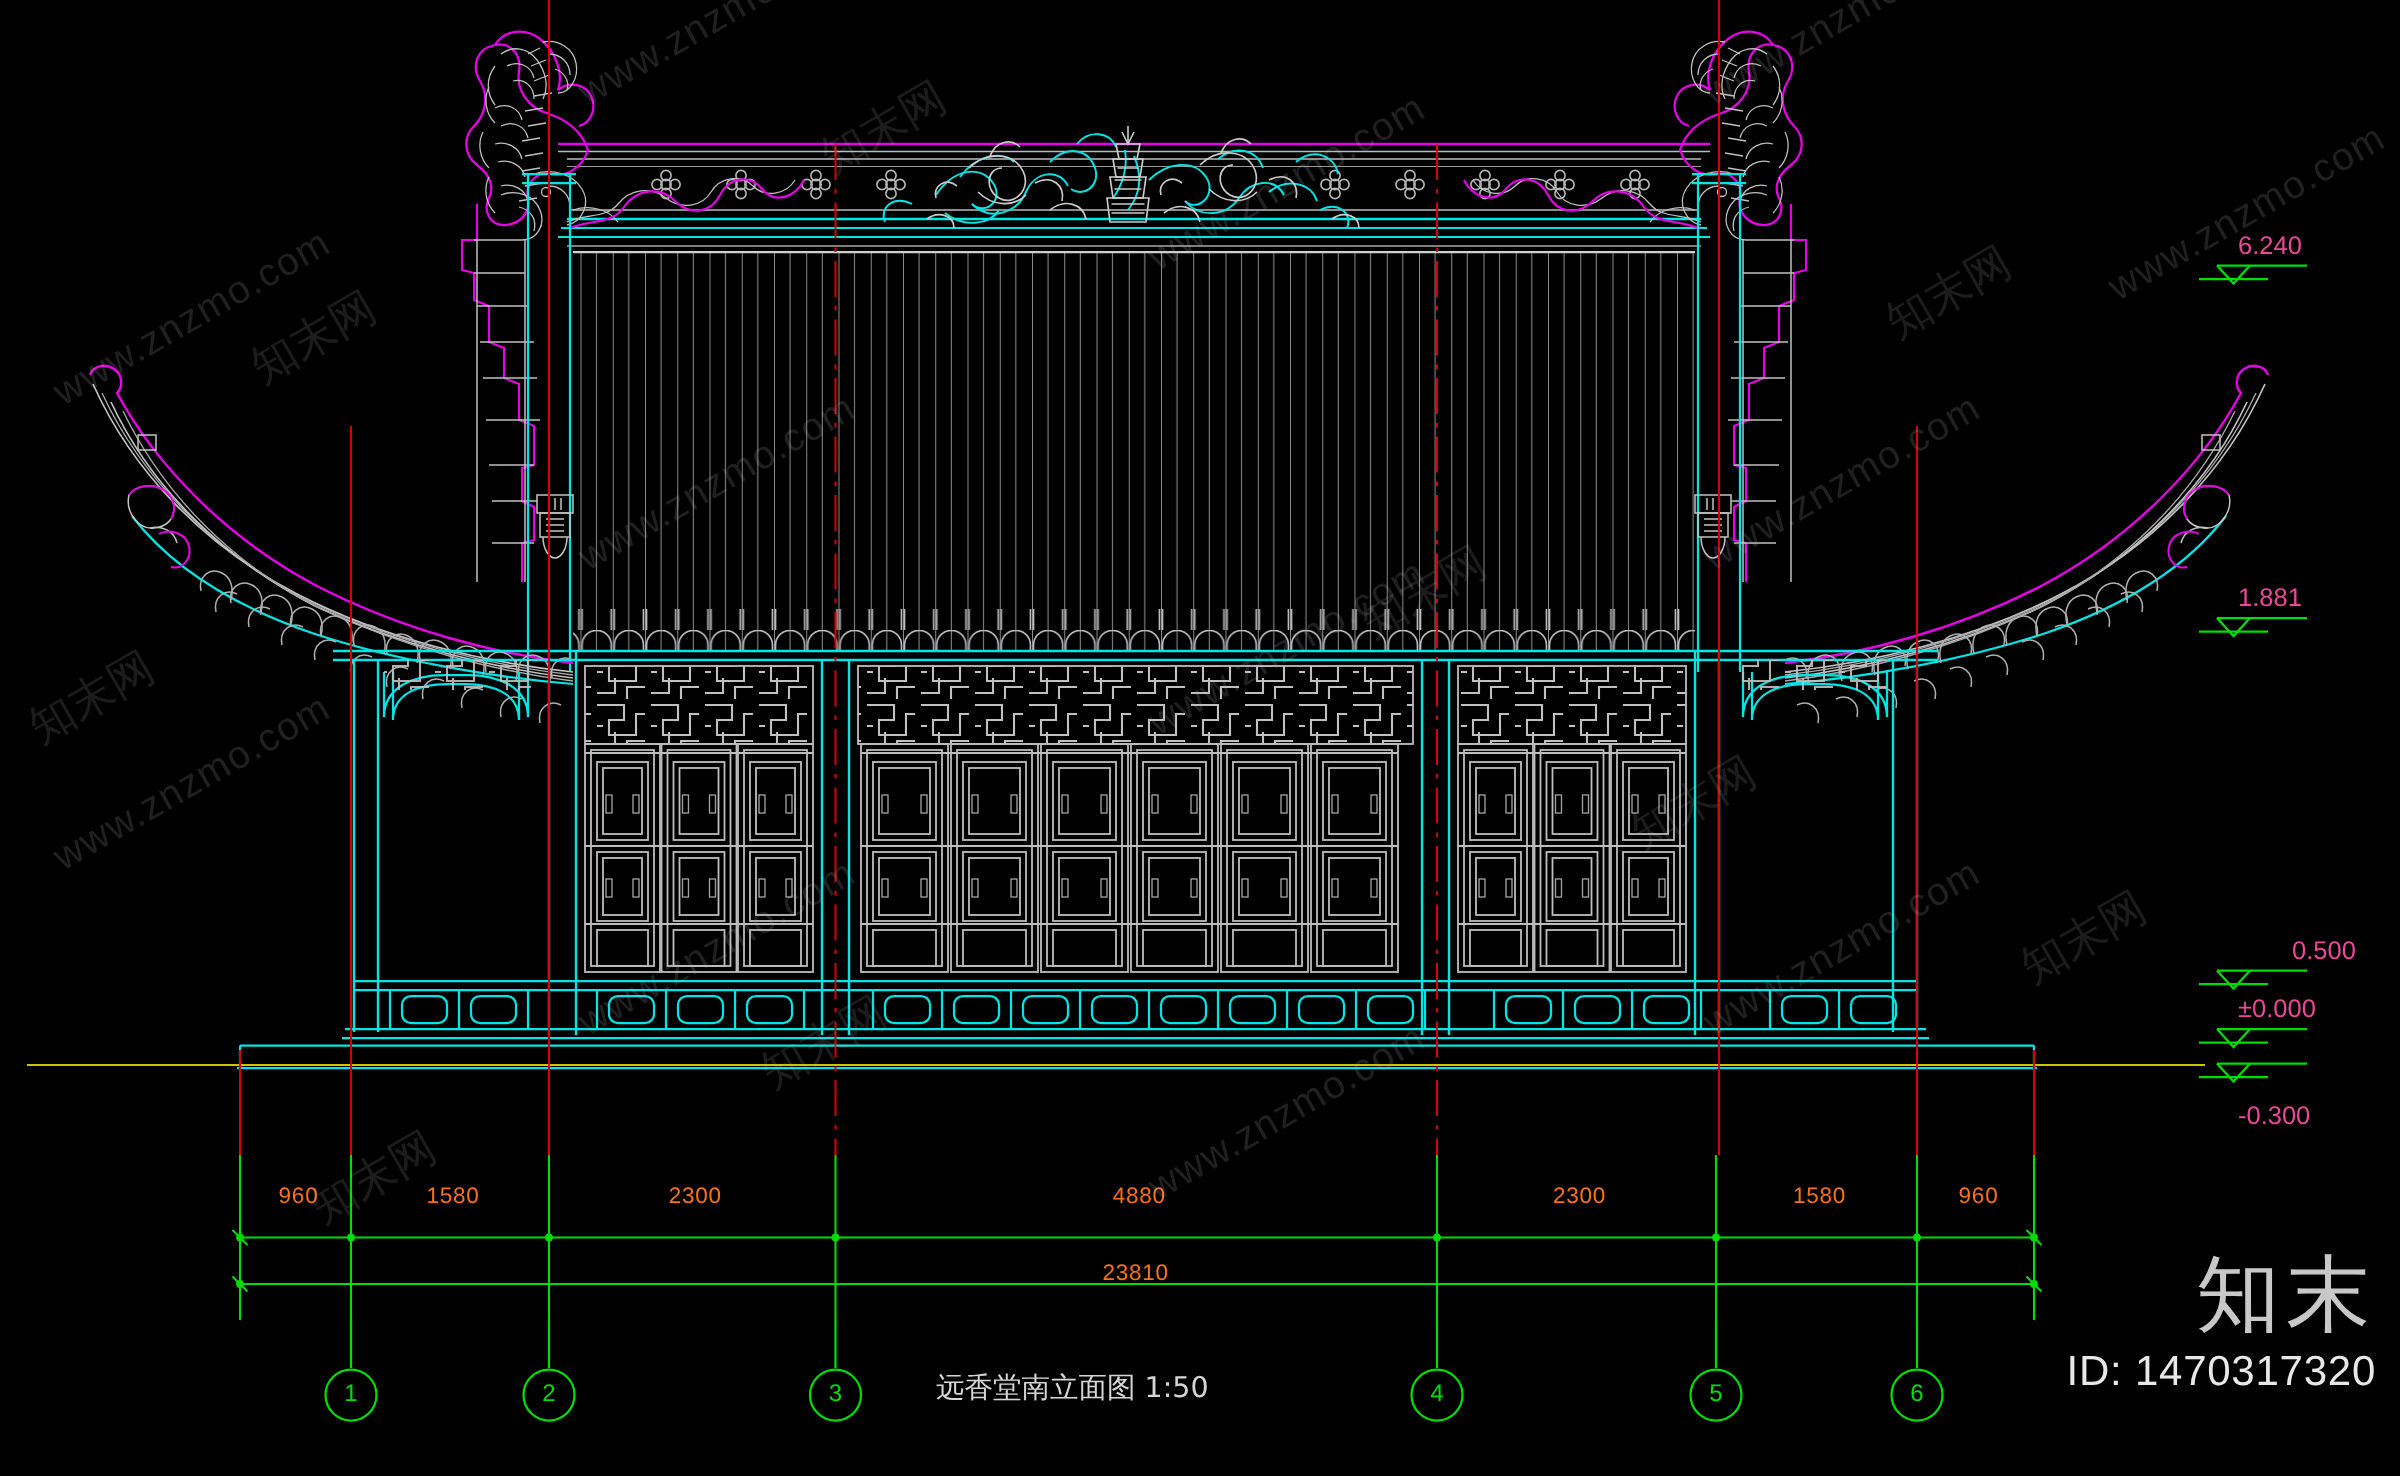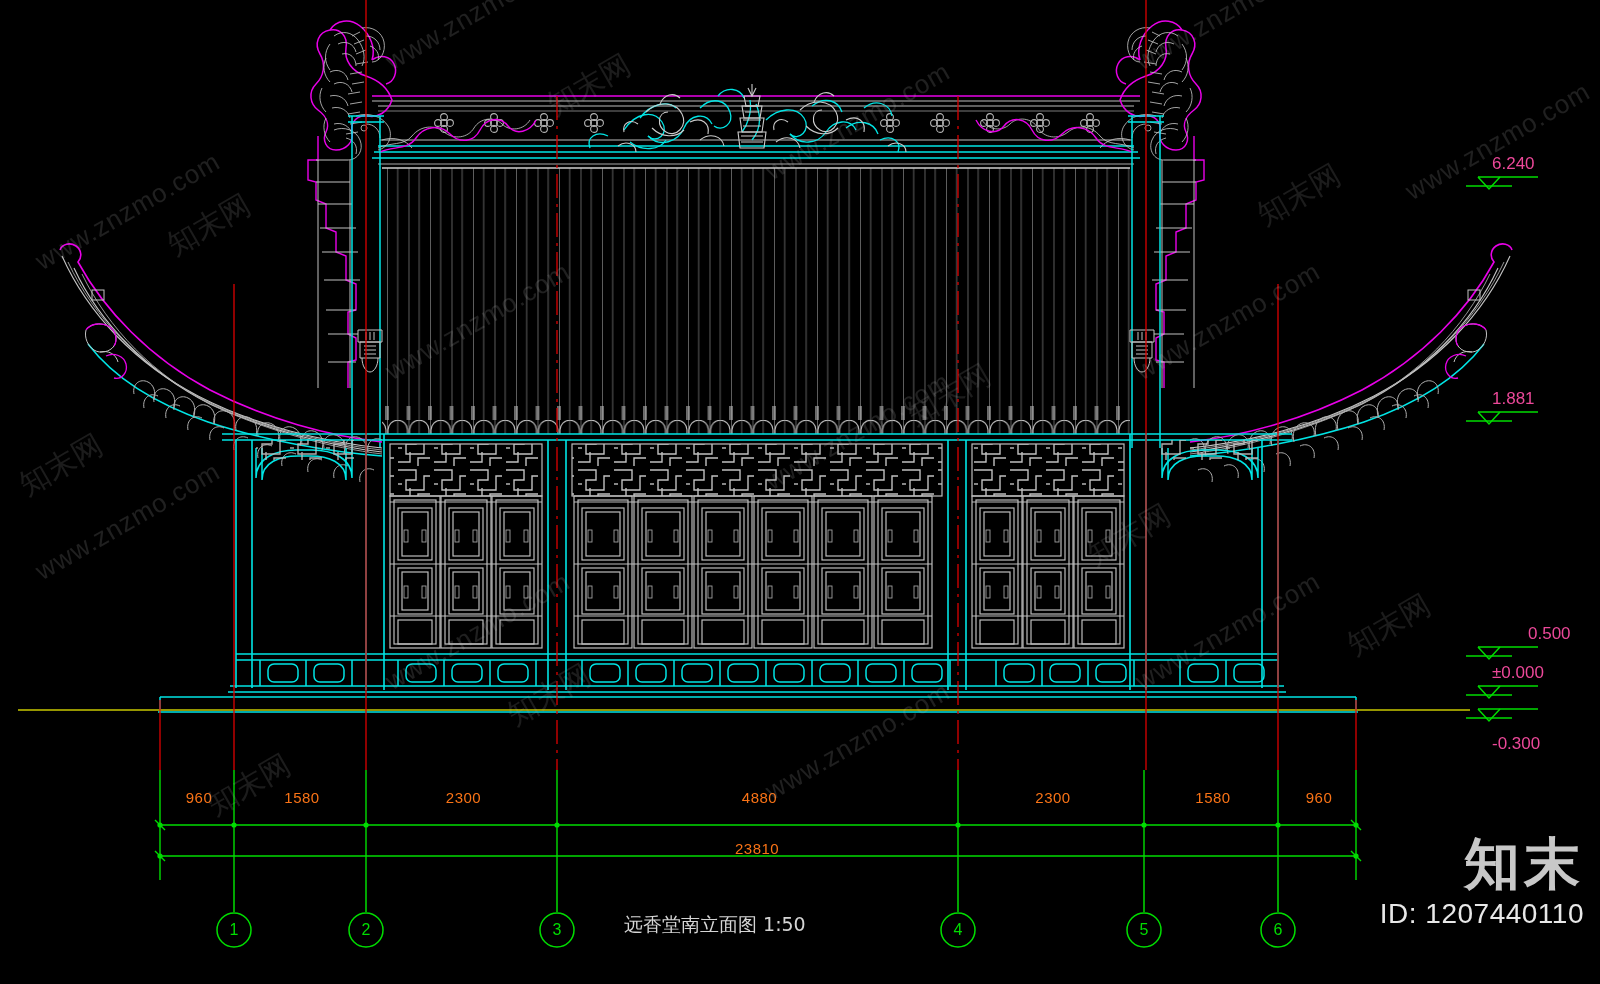--- a/index.html
+++ b/index.html
@@ -79,21 +79,21 @@
   #brand {
     position: absolute;
     right: 16px; top: 836px;
     text-align: right;
     z-index: 20;
   }
   #brand .mark {
     color: #c8c8c8;
     font-size: 56px;
     font-family: "DejaVu Sans", sans-serif;
-    font-weight: bold;
+    font-weight: normal;
     line-height: 1;
     letter-spacing: 4px;
   }
   #brand .idtext {
     color: #e8e8e8;
     font-size: 28px;
     font-family: "Liberation Sans", sans-serif;
     margin-top: 6px;
     letter-spacing: 0.5px;
   }
@@ -847,16 +847,16 @@
     <div class="wm-cn" style="left:500px; top:700px;">知末网</div>
     <div class="wm-cn" style="left:900px; top:400px;">知末网</div>
     <div class="wm-cn" style="left:1080px;top:540px;">知末网</div>
     <div class="wm-cn" style="left:1340px;top:630px;">知末网</div>
     <div class="wm-cn" style="left:200px; top:790px;">知末网</div>
     <div class="wm-cn" style="left:1250px;top:200px;">知末网</div>
   </div>
 
   <div id="brand">
     <div class="mark">知末</div>
-    <div class="idtext">ID: 1207440110</div>
+    <div class="idtext">ID: 1470317320</div>
   </div>
 
 </div>
 
 </body></html>

